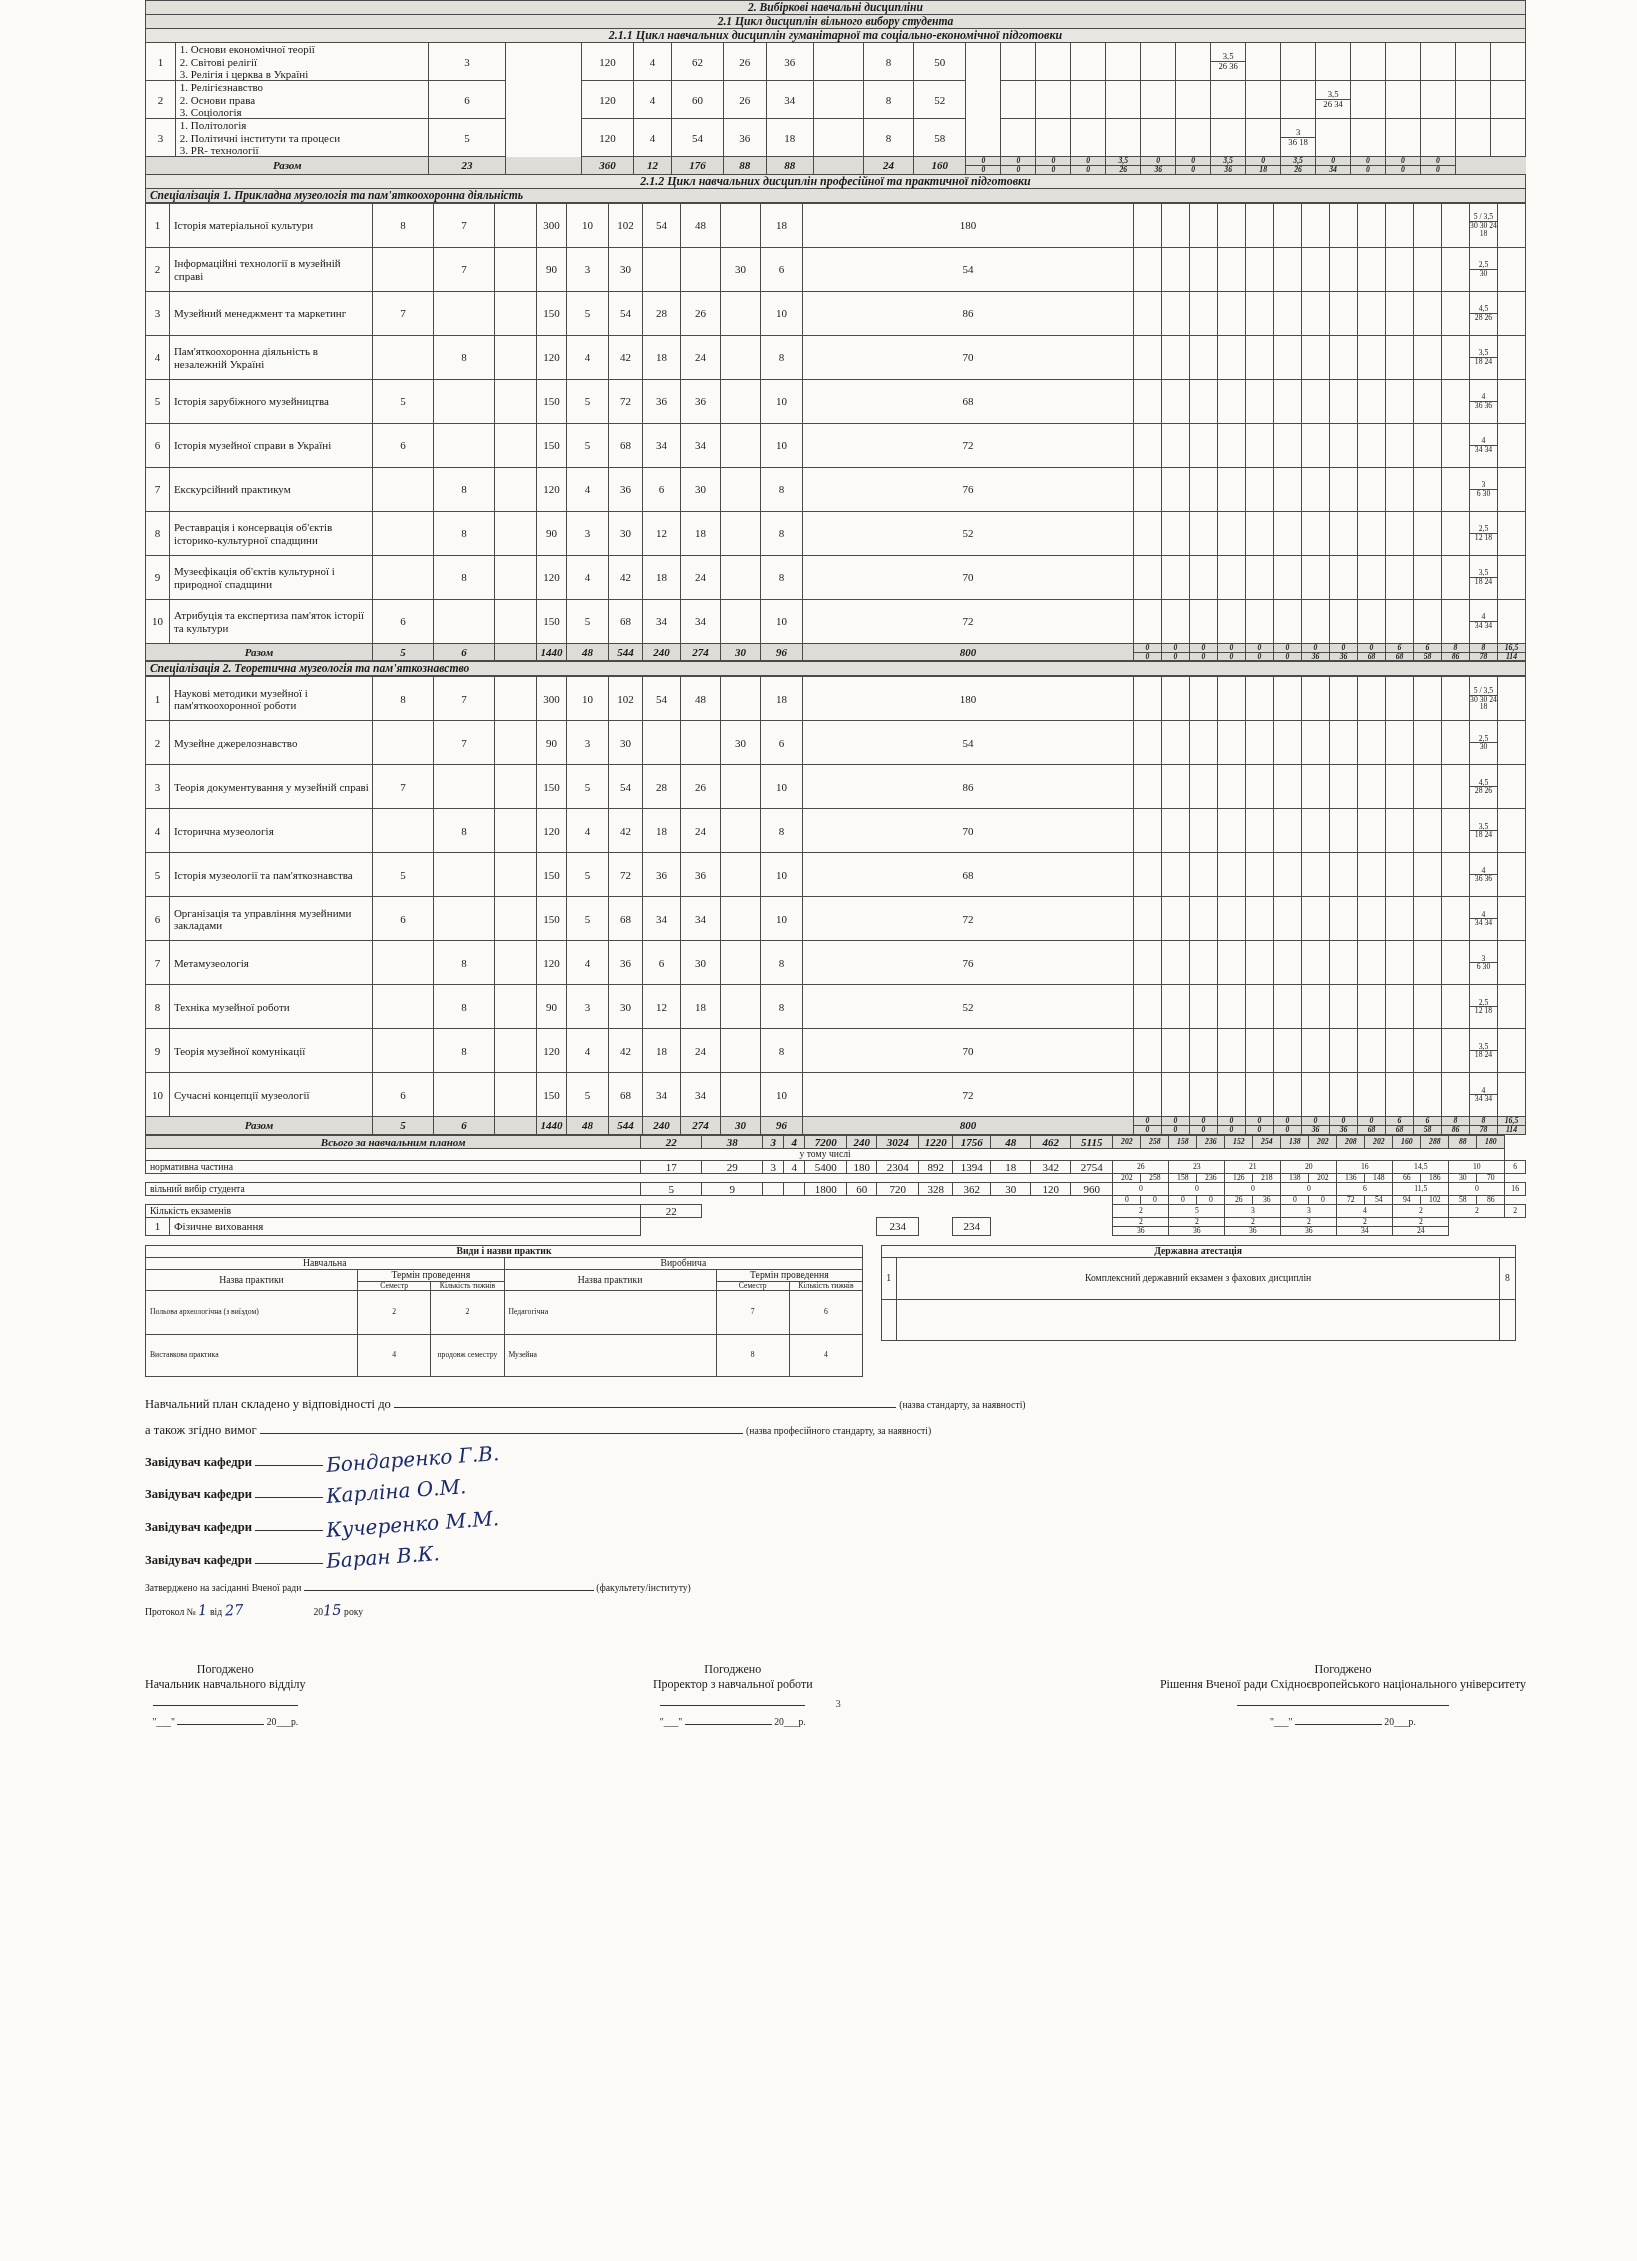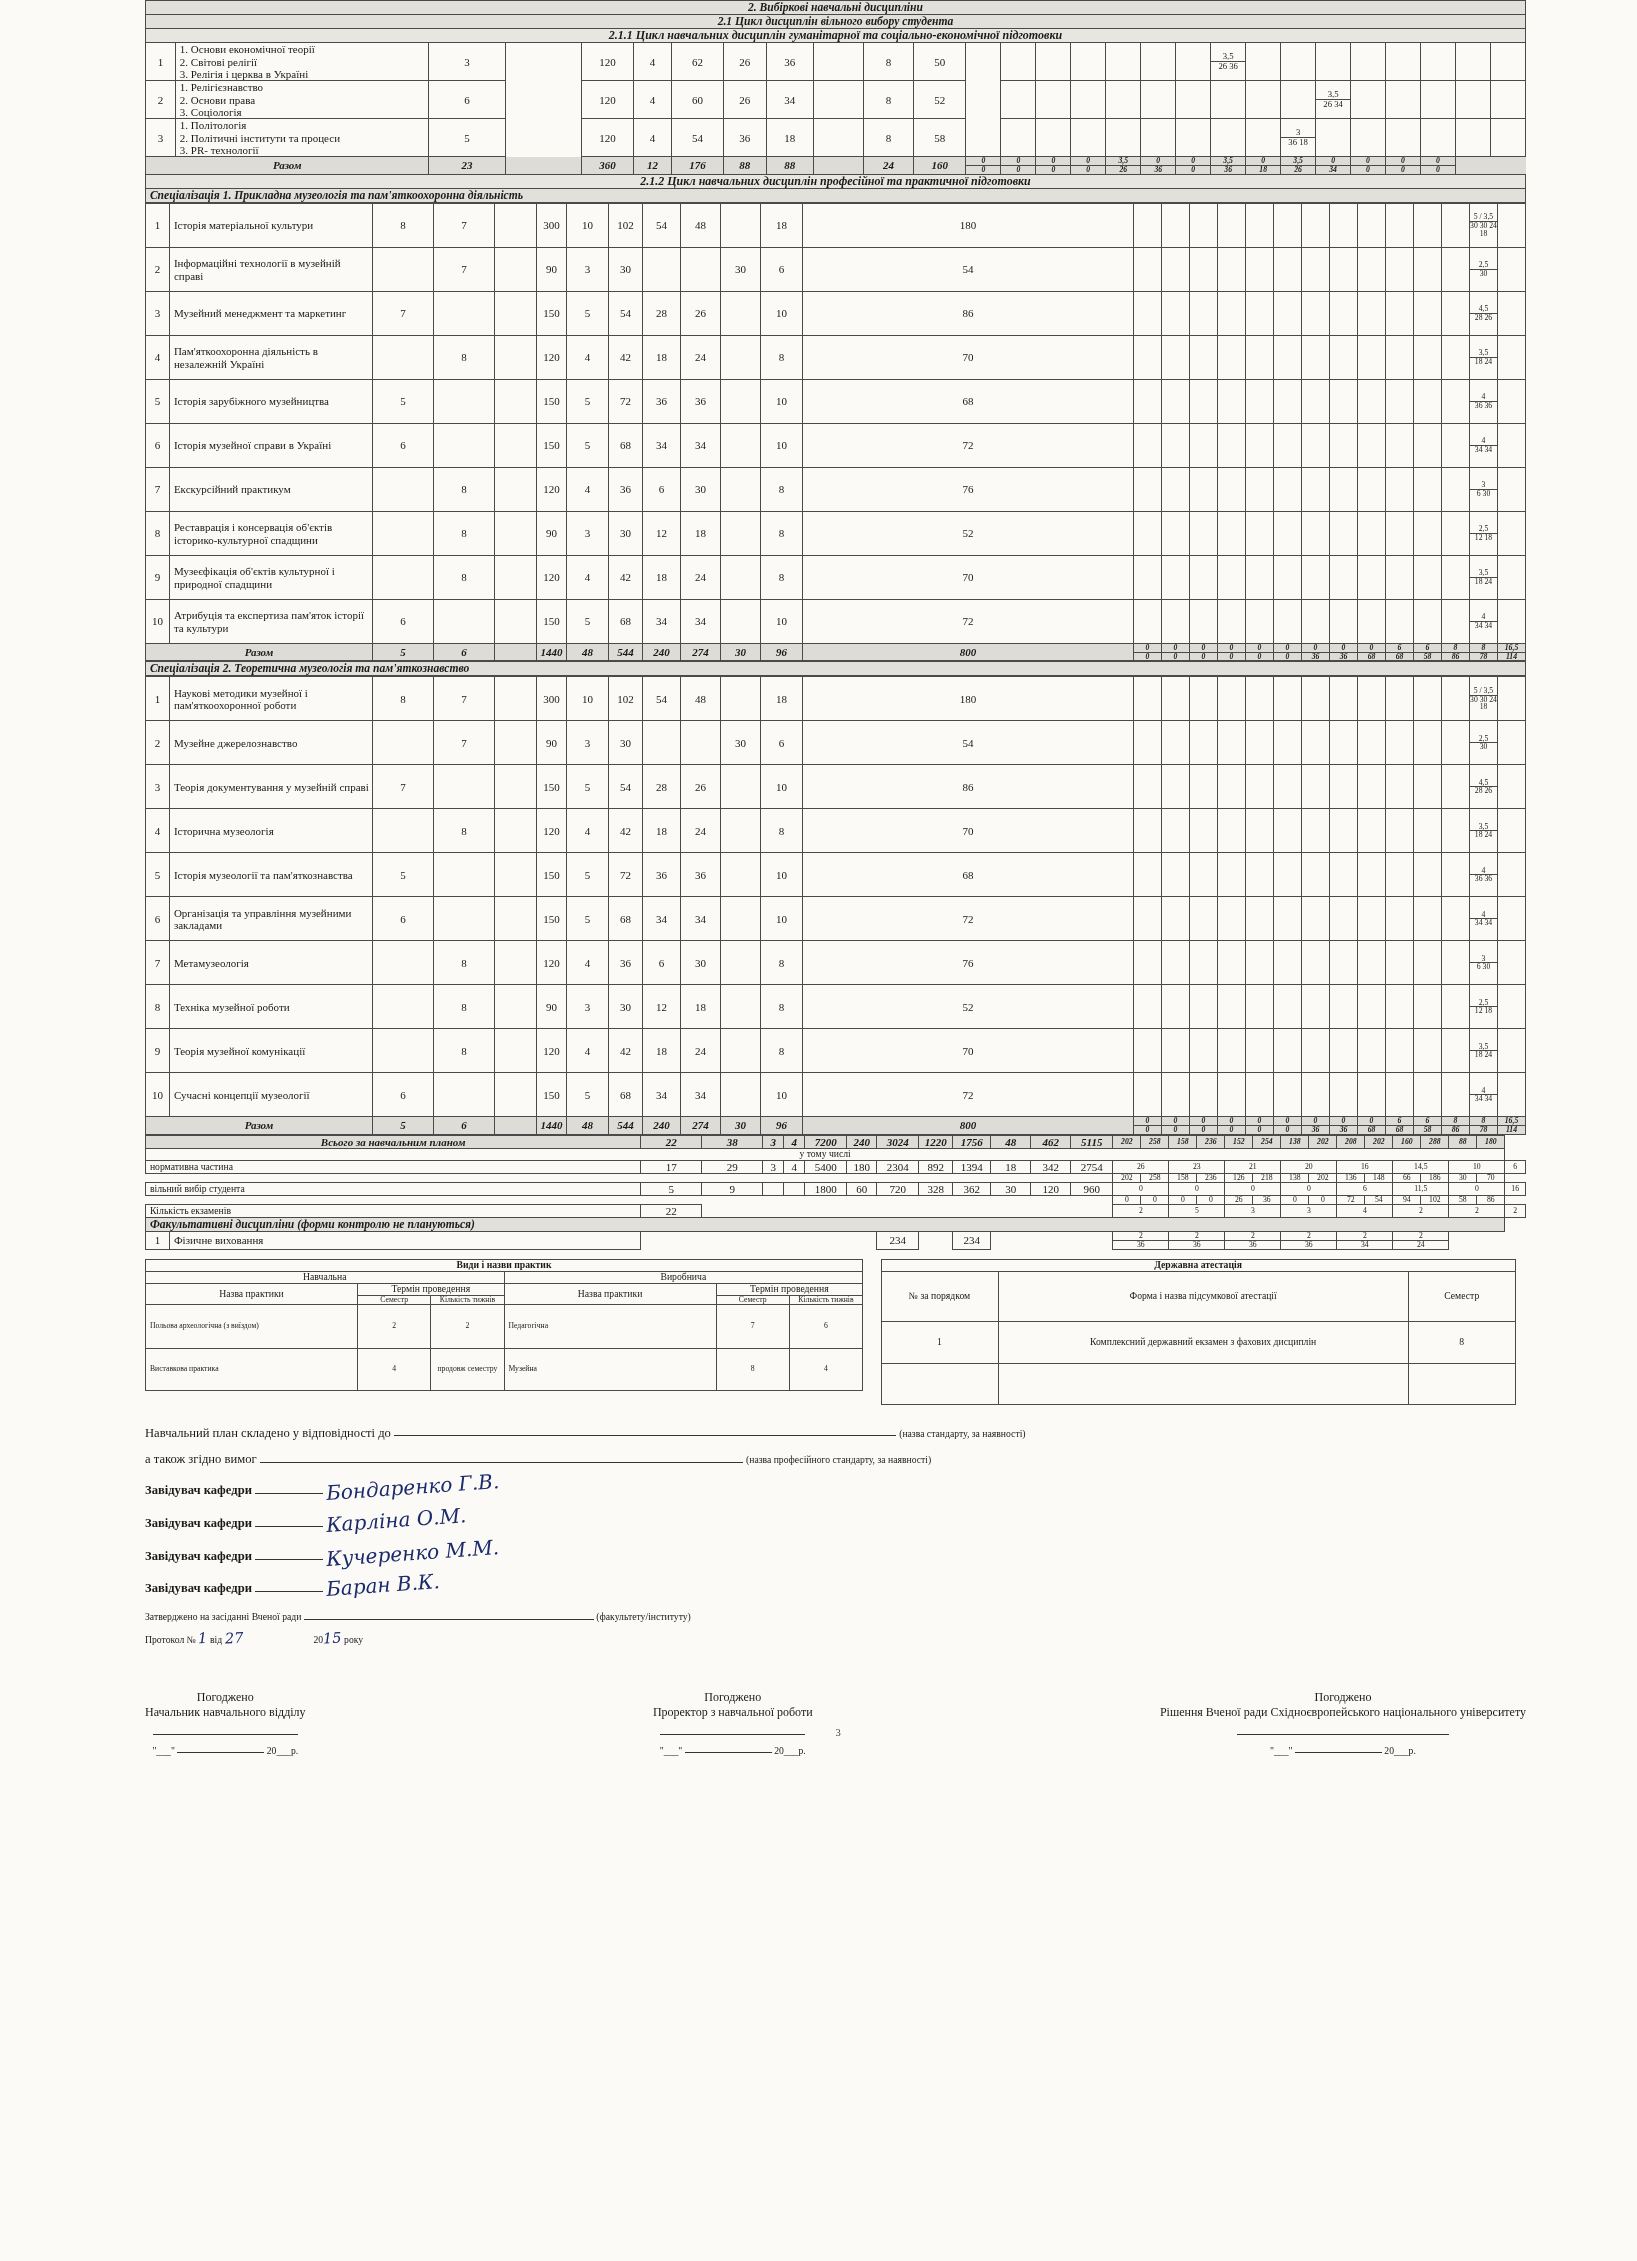--- a/index.html
+++ b/index.html
@@ -1304,23 +1304,20 @@
       <td>22</td>
       <td colspan="11" class="nb"></td>
       <td colspan="2" class="xtiny">2</td>
       <td colspan="2" class="xtiny">5</td>
       <td colspan="2" class="xtiny">3</td>
       <td colspan="2" class="xtiny">3</td>
       <td colspan="2" class="xtiny">4</td>
       <td colspan="2" class="xtiny">2</td>
       <td colspan="2" class="xtiny">2</td>
       <td colspan="2" class="xtiny">2</td>
-    </tr>
-    <tr>
-      <td colspan="28" class="band lft">Факультативні дисципліни (форми контролю не плануються)</td>
     </tr>
     <tr>
       <td style="width:23px">1</td>
       <td class="lft">Фізичне виховання</td>
       <td class="nb"></td>
       <td class="nb"></td>
       <td class="nb"></td>
       <td class="nb"></td>
       <td class="nb"></td>
       <td class="nb"></td>
@@ -1414,25 +1411,20 @@
       </tbody>
           </table>
     </div>
 
     <div class="atest">
       <table>
         <tbody>
               <tr>
                 <td colspan="3" class="small" style="font-weight:bold">Державна атестація</td>
               </tr>
-        <tr style="height:50px">
-          <td class="small" style="width:116px">№ за порядком</td>
-          <td class="small">Форма і назва підсумкової атестації</td>
-          <td class="small" style="width:106px">Семестр</td>
-        </tr>
         <tr style="height:42px">
           <td class="small">1</td>
           <td class="small">Комплексний державний екзамен з фахових дисциплін</td>
           <td class="small">8</td>
         </tr>
         <tr style="height:41px">
           <td></td>
           <td></td>
           <td></td>
         </tr>

